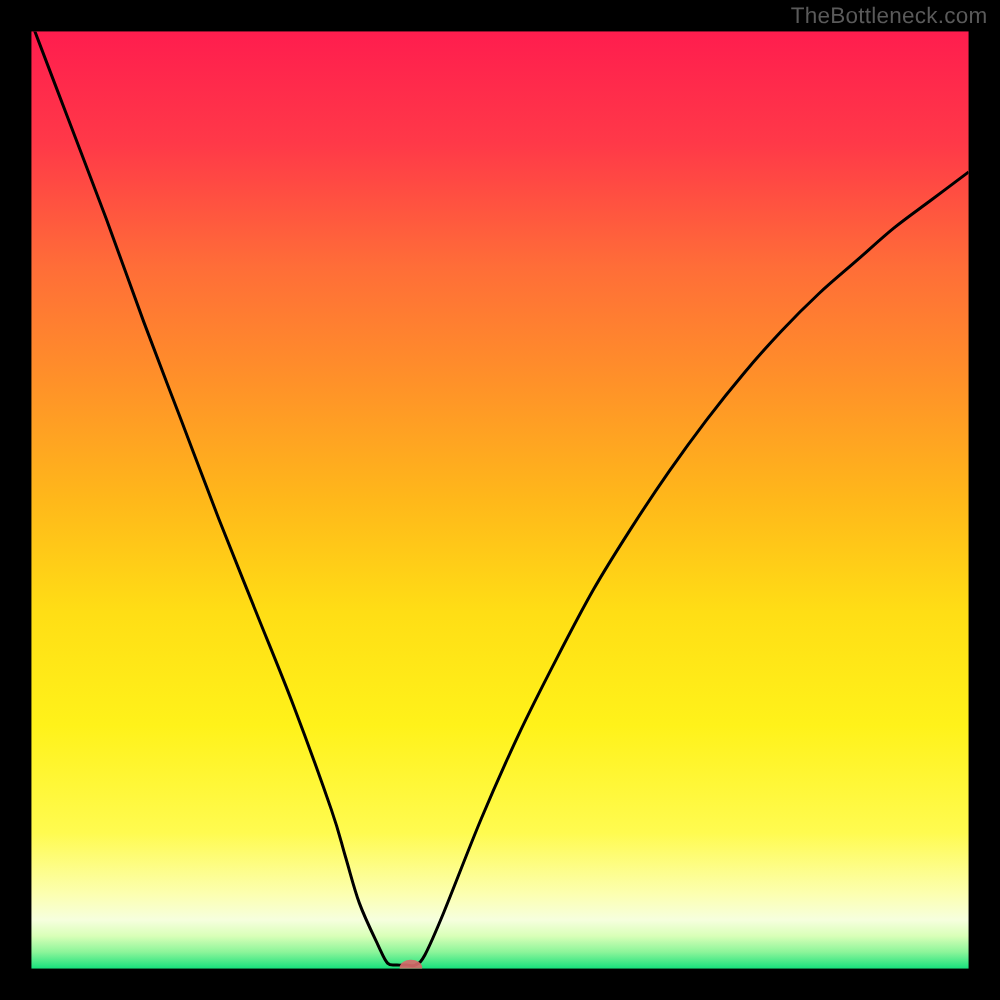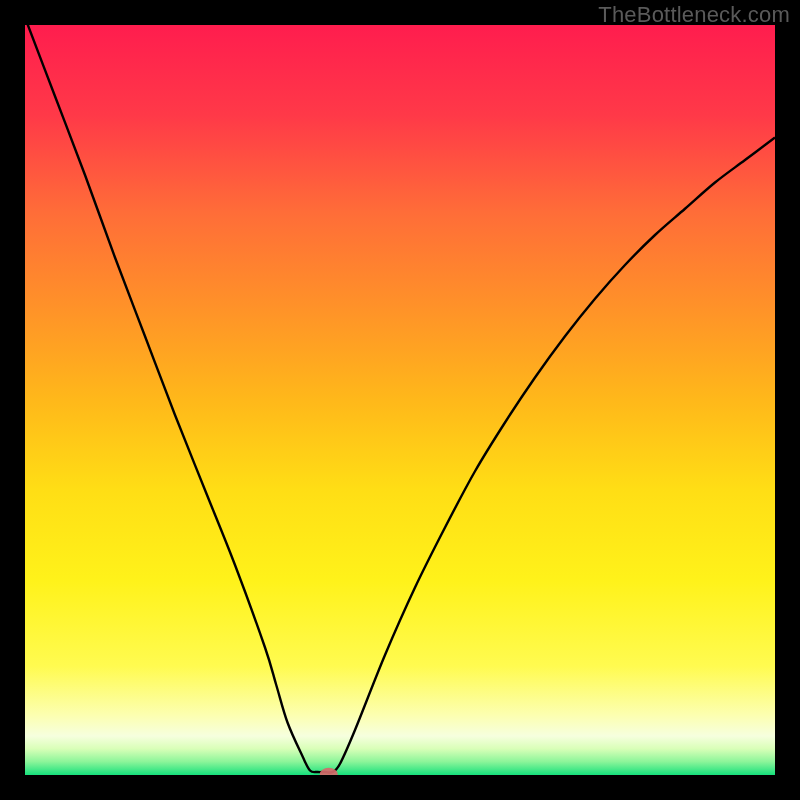--- a/index.html
+++ b/index.html
@@ -23,21 +23,21 @@
     top: 25px;
     width: 750px;
     height: 750px;
     box-sizing: border-box;
   }
   .watermark {
     position: absolute;
     top: 2px;
     right: 10px;
     color: #5a5a5a;
-    font-size: 22px;
+    font-size: 18px;
     font-weight: 500;
     font-family: Arial, sans-serif;
     letter-spacing: 0.2px;
   }
   svg {
     display: block;
   }
 </style>
 </head>
 <body>

